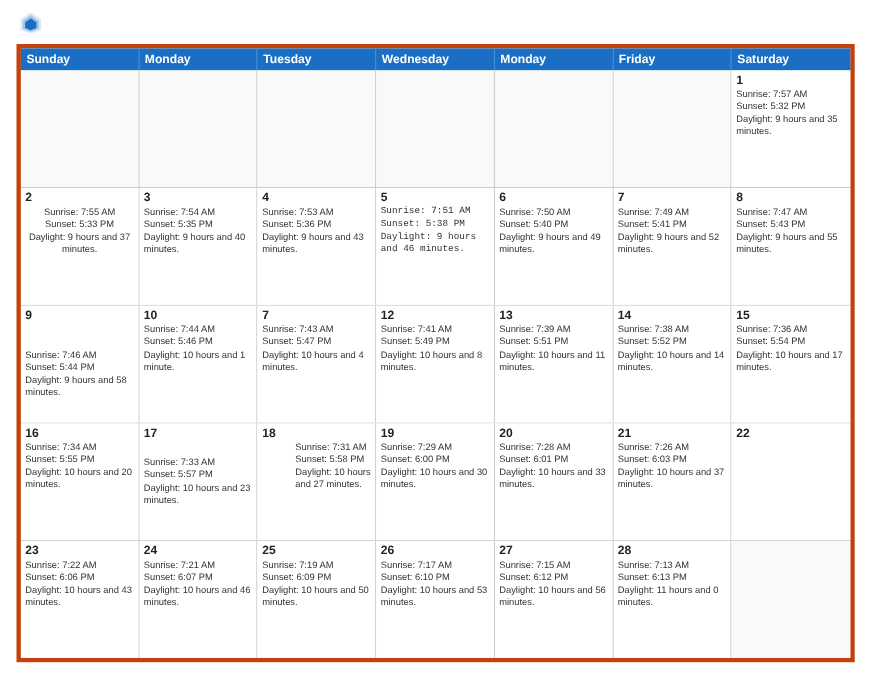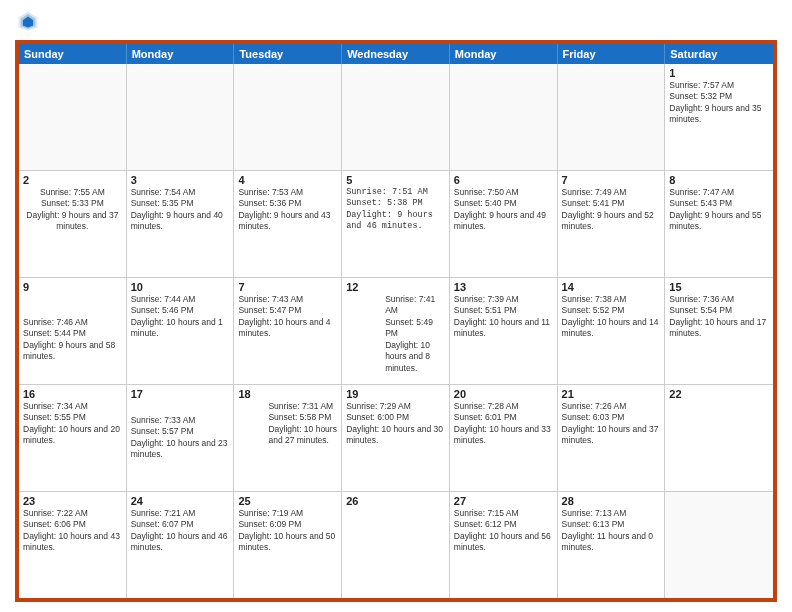--- a/index.html
+++ b/index.html
@@ -212,21 +212,21 @@
 Daylight: 10 hours and 1 minute.</div>
           </div>
           <div class="day-cell">
             <span class="day-num">7</span>
             <div class="day-info" style="white-space: pre-line;">Sunrise: 7:43 AM
 Sunset: 5:47 PM
 Daylight: 10 hours and 4 minutes.</div>
           </div>
           <div class="day-cell">
             <span class="day-num">12</span>
-            <div class="day-info" style="white-space: pre-line; margin-left: 39px;">Sunrise: 7:41 AM
+            <div class="day-info" style="white-space: pre-line;">Sunrise: 7:41 AM
 Sunset: 5:49 PM
 Daylight: 10 hours and 8 minutes.</div>
           </div>
           <div class="day-cell">
             <span class="day-num">13</span>
             <div class="day-info" style="white-space: pre-line;">Sunrise: 7:39 AM
 Sunset: 5:51 PM
 Daylight: 10 hours and 11 minutes.</div>
           </div>
           <div class="day-cell">
@@ -297,20 +297,23 @@
 Daylight: 10 hours and 46 minutes.</div>
           </div>
           <div class="day-cell">
             <span class="day-num">25</span>
             <div class="day-info" style="white-space: pre-line;">Sunrise: 7:19 AM
 Sunset: 6:09 PM
 Daylight: 10 hours and 50 minutes.</div>
           </div>
           <div class="day-cell">
             <span class="day-num">26</span>
+            <div class="day-info" style="white-space: pre-line;">Sunrise: 7:17 AM
+Sunset: 6:10 PM
+Daylight: 10 hours and 53 minutes.</div>
           </div>
           <div class="day-cell">
             <span class="day-num">27</span>
             <div class="day-info" style="white-space: pre-line;">Sunrise: 7:15 AM
 Sunset: 6:12 PM
 Daylight: 10 hours and 56 minutes.</div>
           </div>
           <div class="day-cell">
             <span class="day-num">28</span>
             <div class="day-info" style="white-space: pre-line;">Sunrise: 7:13 AM

